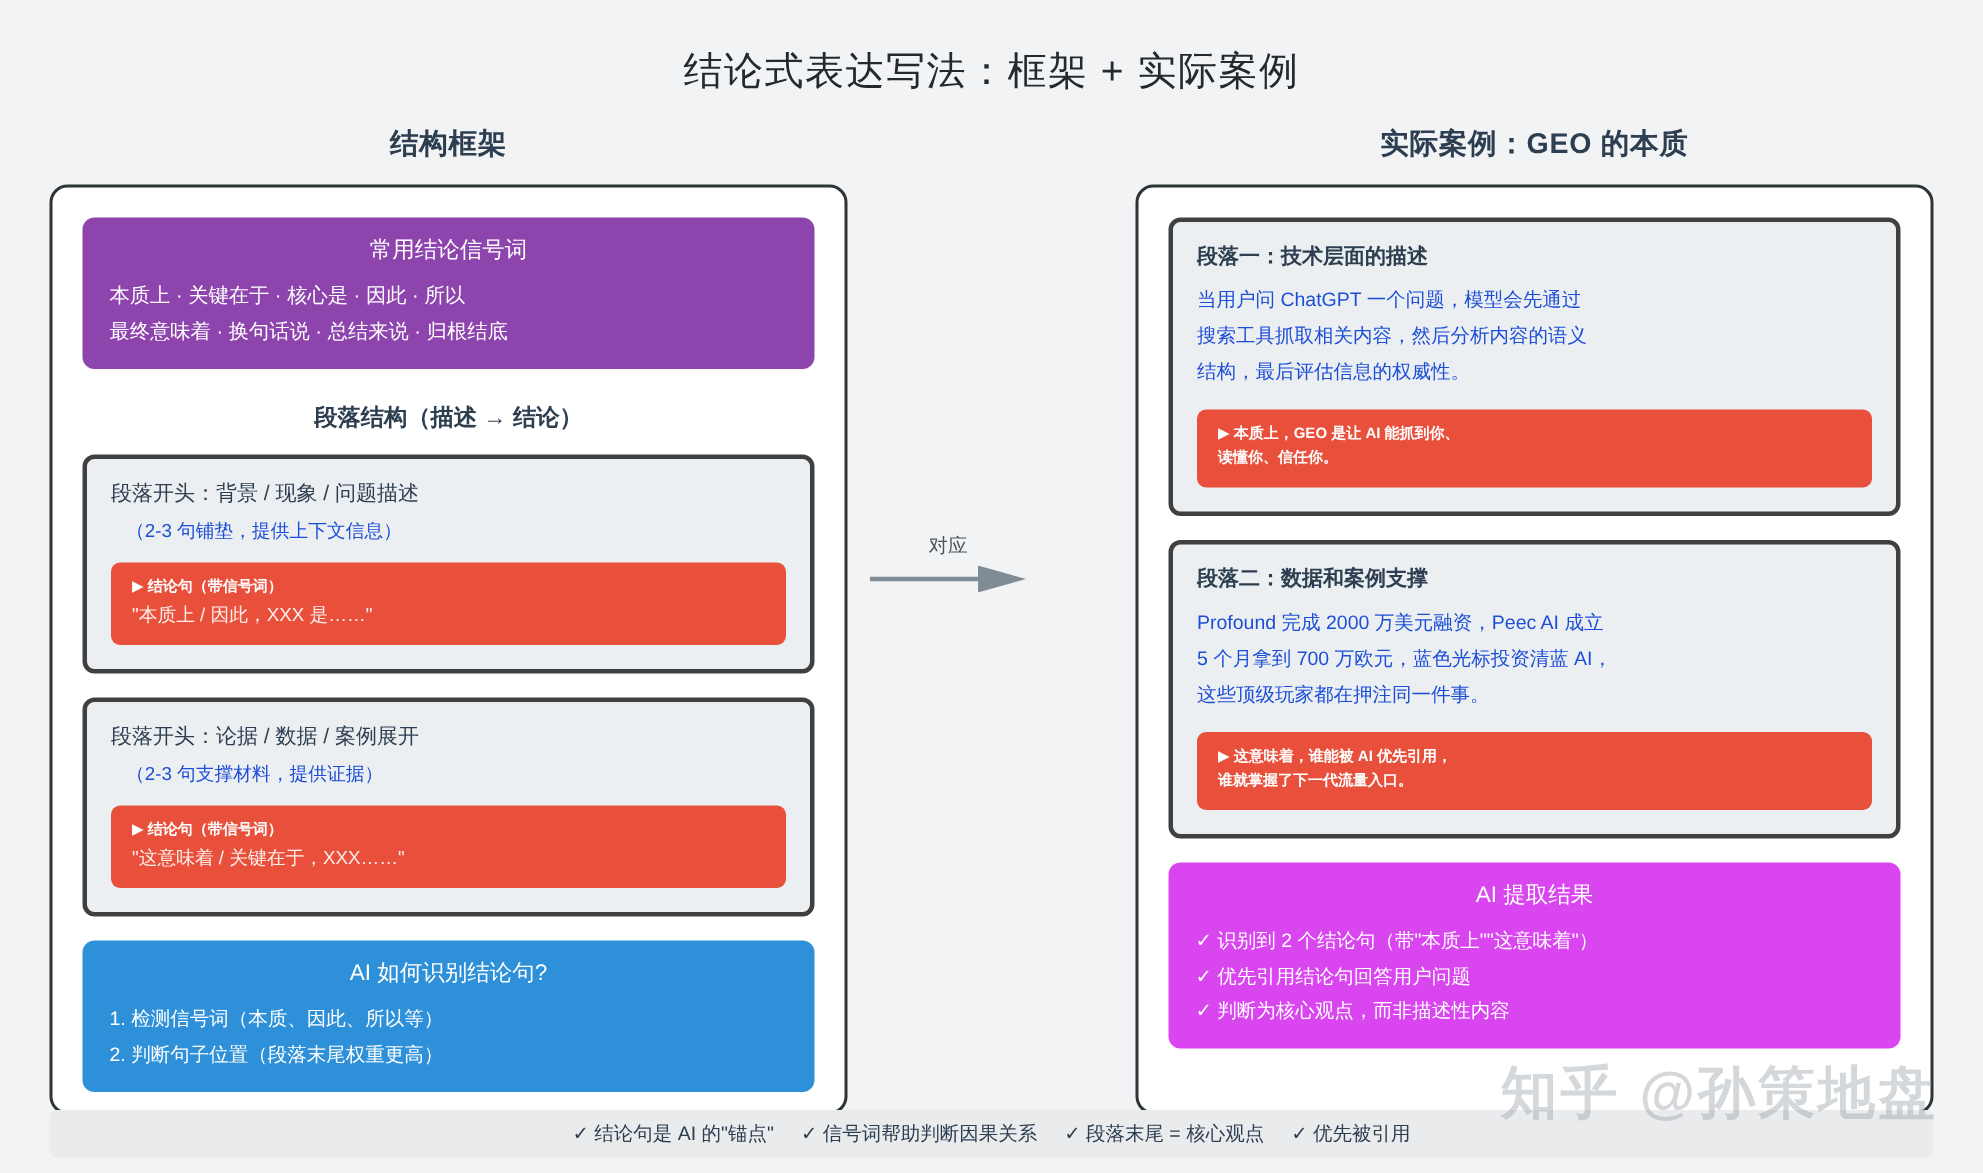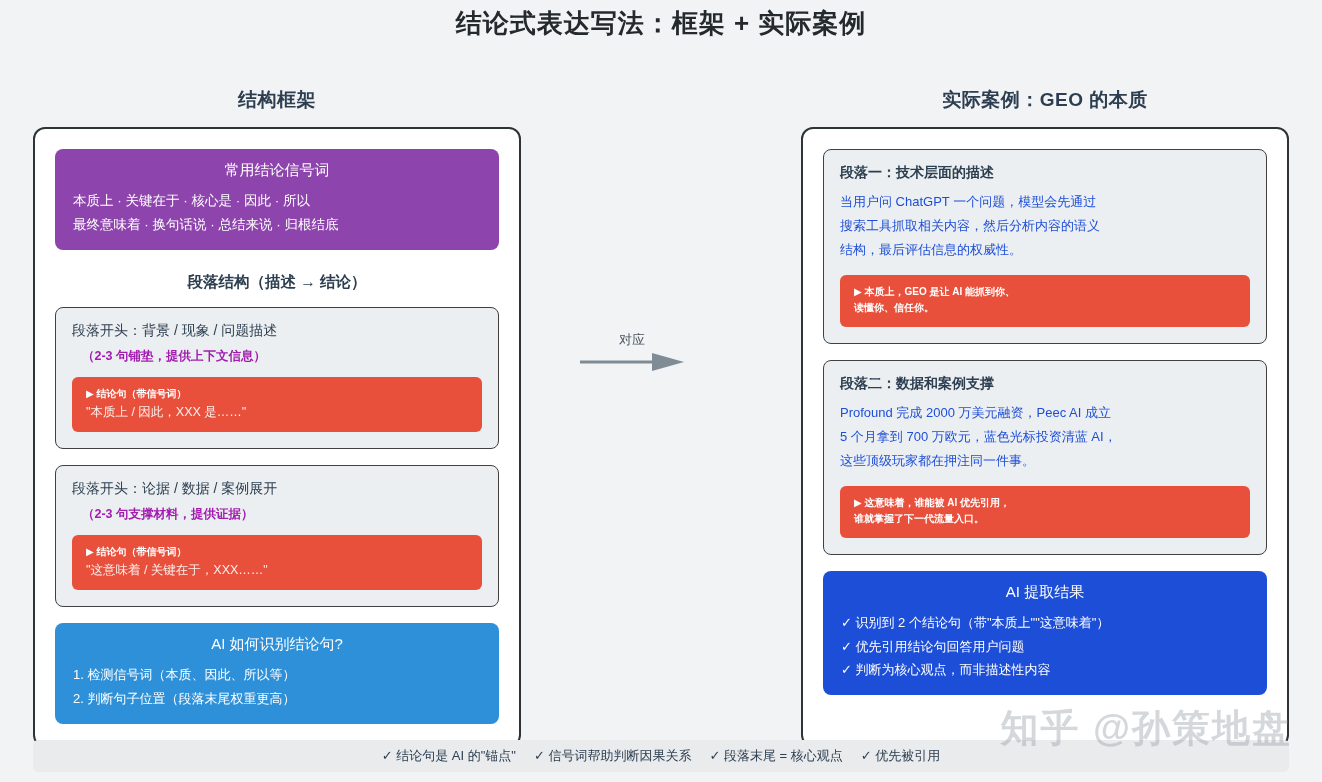--- a/index.html
+++ b/index.html
@@ -8,35 +8,35 @@
     background: #f2f3f5;
     font-family: "Liberation Sans", "DejaVu Sans", sans-serif;
     overflow: hidden;
   }
   #root { position: relative; width: 1322px; height: 782px; }
 
   
   .page-title {
     text-align: center;
     font-size: 26px;
-    font-weight: bold;
+    font-weight: normal;
     color: #24292e;
     letter-spacing: 1px;
-    padding-top: 6px;
+    padding-top: 30px;
   }
 
   
   .columns {
     display: flex;
     justify-content: space-between;
     padding: 0 33px;
     margin-top: 18px;
     position: relative;
   }
-  .col { width: 488px; margin-top: 28px; }
+  .col { width: 532px; }
   .col-header {
     text-align: center;
     font-size: 19px;
     font-weight: bold;
     color: #2c3e50;
     margin-bottom: 14px;
     letter-spacing: .5px;
   }
 
   .panel {
@@ -61,50 +61,49 @@
     margin-bottom: 9px;
   }
   .block-line {
     font-size: 13.5px;
     color: #ffffff;
     line-height: 1.75;
     white-space: pre;
   }
   .block.purple { background: #8e44ad; }
   .block.blue   { background: #2e90d9; }
-  .block.green  { background: #1d4ed8; }
+  .block.green  { background: #d946ef; }
 
   
   .sec-heading {
     text-align: center;
     font-size: 15.5px;
     font-weight: bold;
     color: #2c3e50;
     margin: 22px 0 14px 0;
   }
 
   
   .gcard {
     background: #eceff1;
-    border: 1px solid #404040;
+    border: 3px solid #404040;
     border-radius: 8px;
     padding: 14px 16px 16px 16px;
     margin-bottom: 16px;
   }
   .gcard-title {
     font-size: 14px;
     color: #2c3e50;
     margin-bottom: 8px;
   }
   .gcard-title.bold { font-weight: bold; }
   .gcard-sub {
     font-size: 12.5px;
-    color: #a21caf;
+    color: #1d4ed8;
     margin: 0 0 12px 10px;
-    font-weight: bold;
   }
   .gcard-body {
     font-size: 13px;
     color: #1d4ed8;
     line-height: 1.85;
     margin-bottom: 13px;
     white-space: pre-line;
   }
 
   

